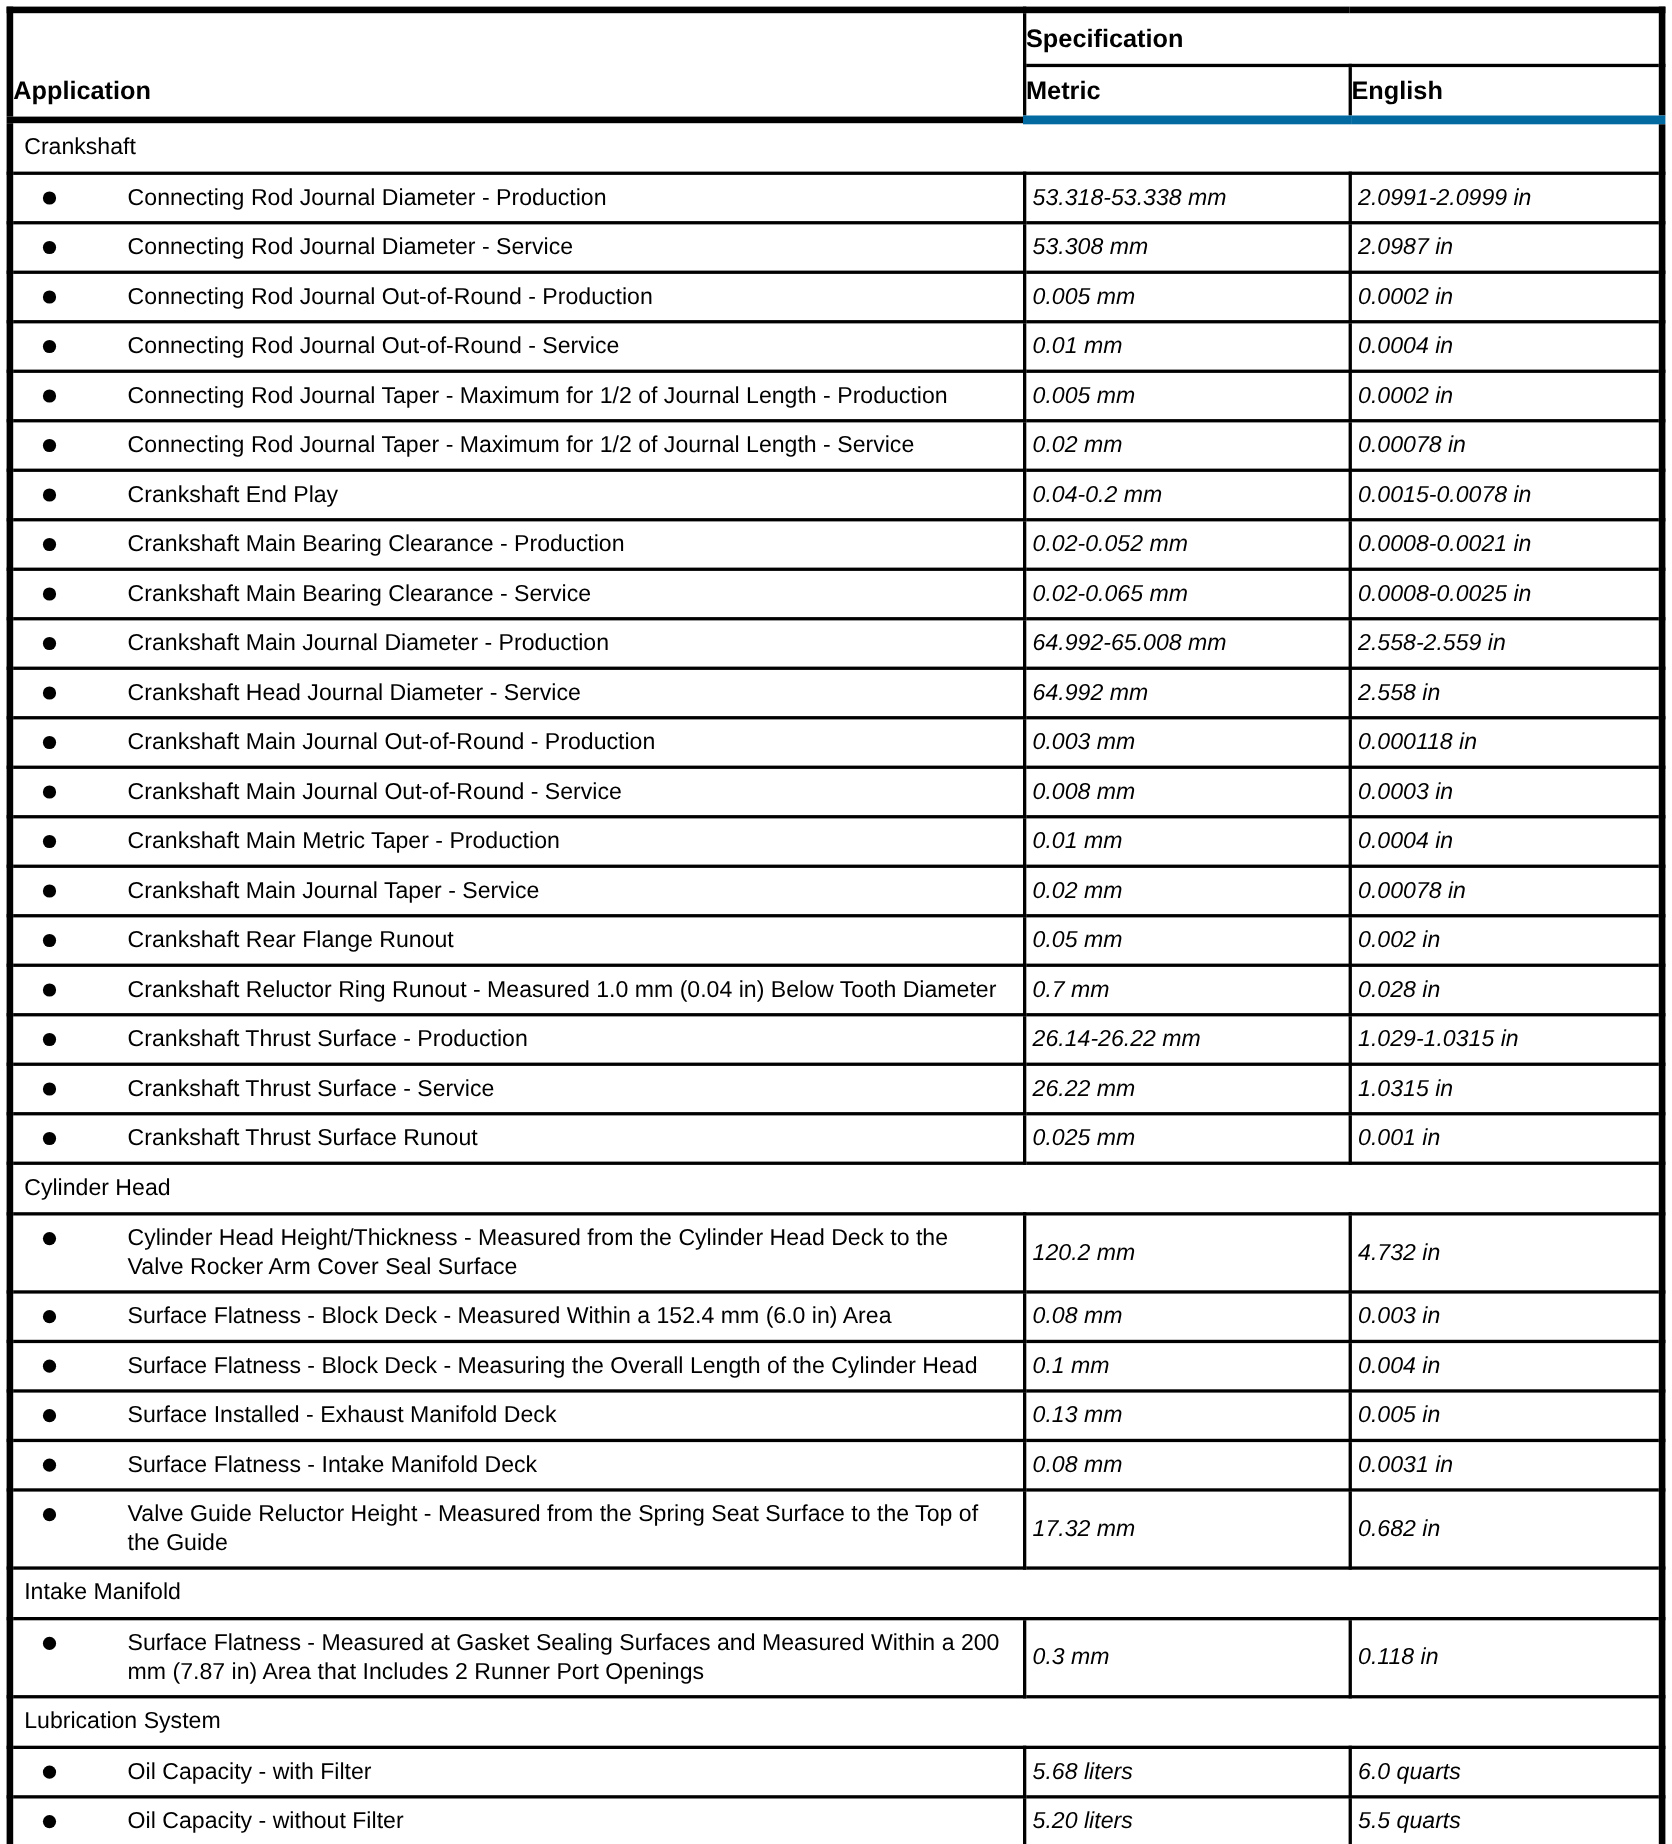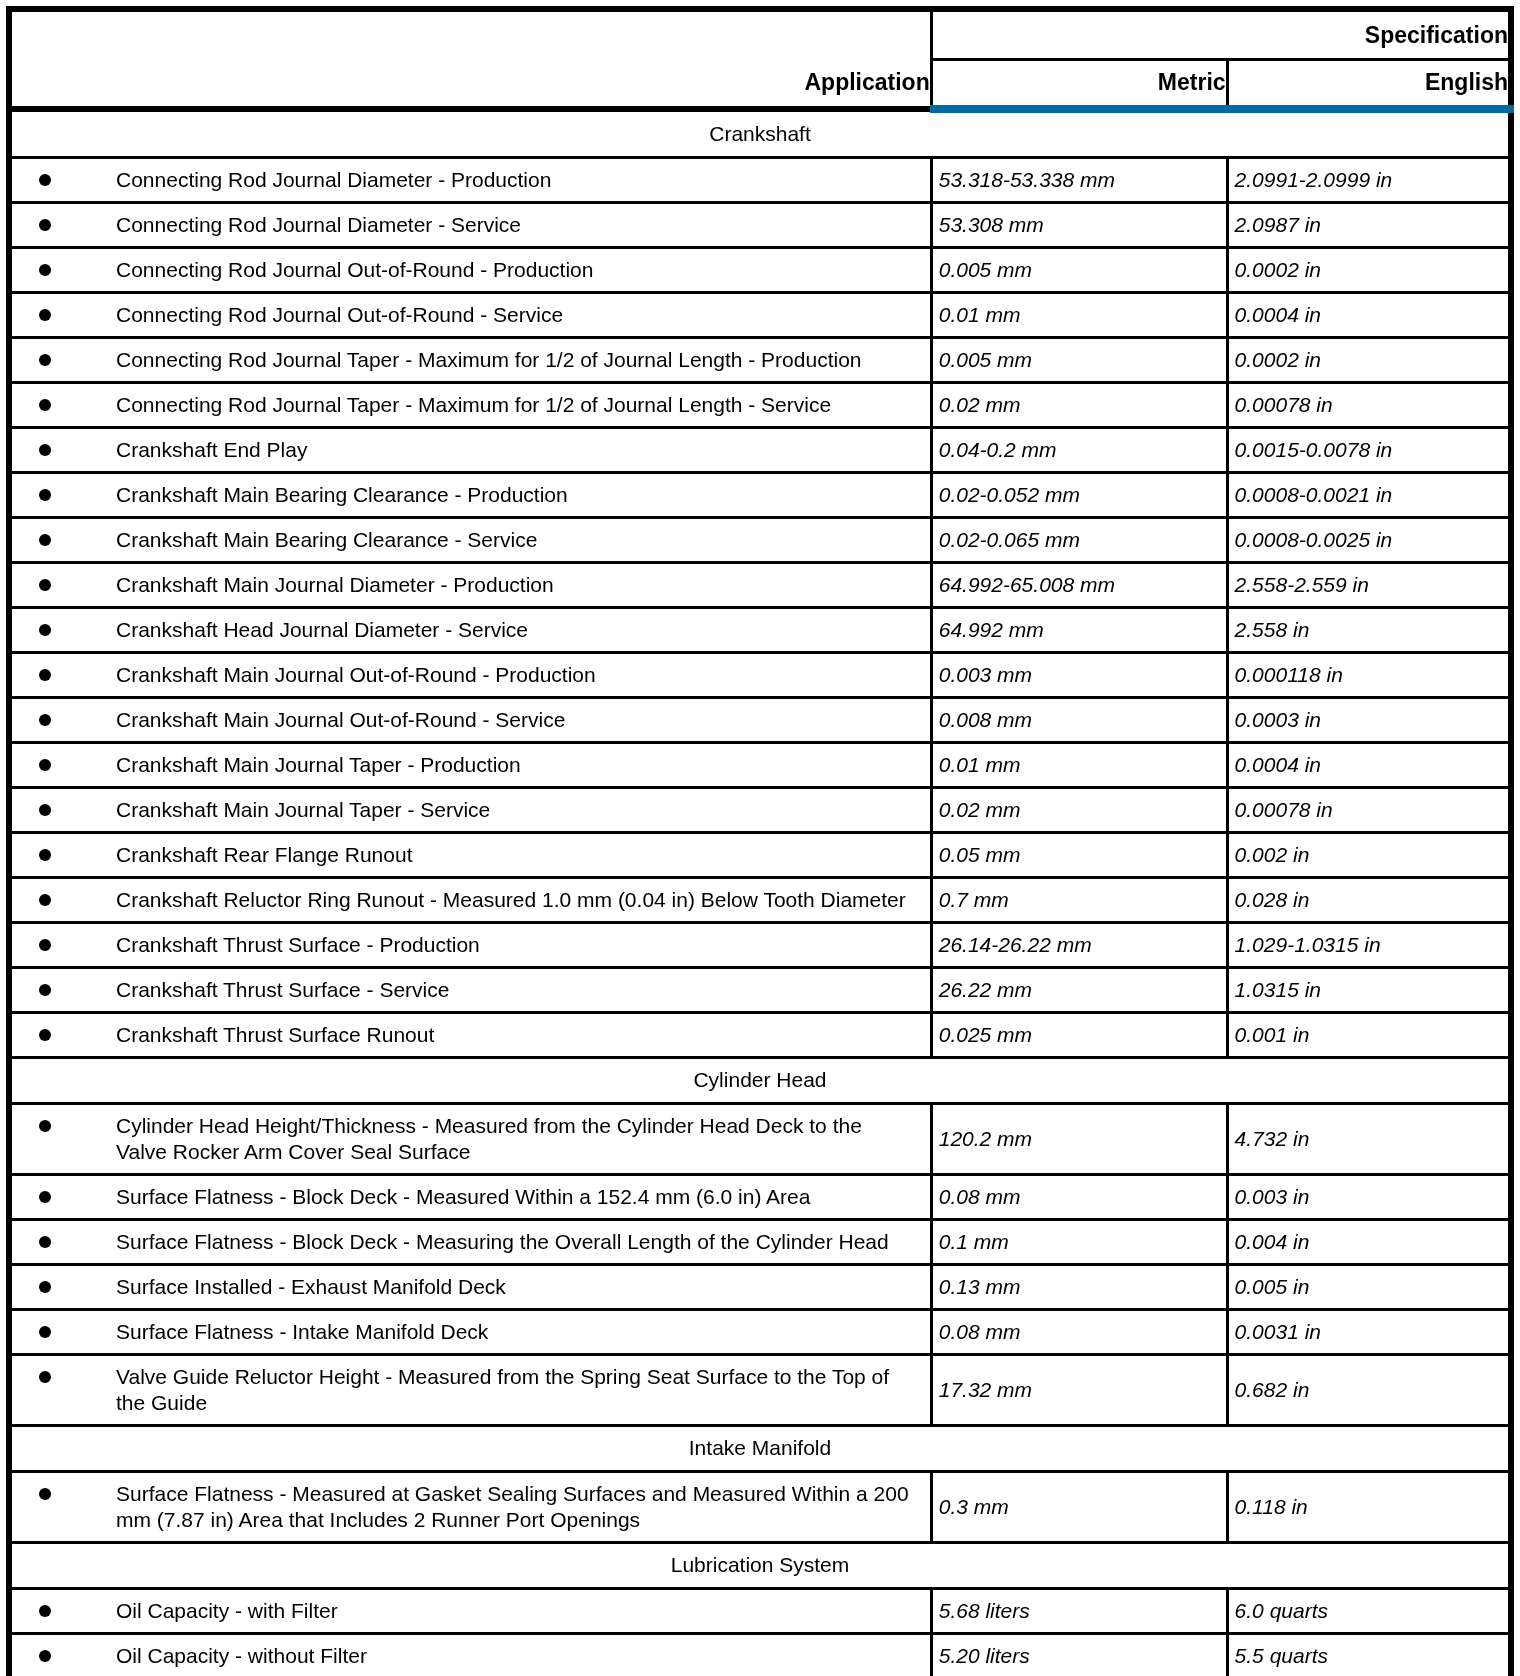--- a/index.html
+++ b/index.html
@@ -25,39 +25,39 @@
   th, td {
     border: 3px solid #000000;
     padding: 0;
     vertical-align: middle;
   }
 
   
   thead th {
     font-weight: bold;
     font-size: 23px;
-    text-align: right;
+    text-align: left;
     background: #ffffff;
   }
   th.app-header {
     vertical-align: bottom;
     padding: 0 0 10px 0;
     border-bottom: 6px solid #000000;
   }
   th.spec-header { padding: 10px 0 9px 0; }
   th.metric-header, th.english-header {
     padding: 8px 0 9px 0;
     border-bottom: 8px solid #0369a1;
   }
 
   
   td.section-cell {
     font-size: 21px;
     padding: 9px 10px 10px 10px;
-    text-align: center;
+    text-align: left;
   }
 
   
   td.app-cell { padding: 8px 14px 8px 0; }
   .app-inner {
     display: flex;
     align-items: flex-start;
     padding-left: 27px;
     gap: 48px;
   }
@@ -233,21 +233,21 @@
               <span class="app-text">Crankshaft Main Journal Out-of-Round - Service</span>
             </div>
           </td>
           <td class="metric-cell">0.008 mm</td>
           <td class="english-cell">0.0003 in</td>
         </tr>
         <tr>
           <td class="app-cell">
             <div class="app-inner">
               <span class="bullet"></span>
-              <span class="app-text">Crankshaft Main Journal Taper - Production</span>
+              <span class="app-text">Crankshaft Main Metric Taper - Production</span>
             </div>
           </td>
           <td class="metric-cell">0.01 mm</td>
           <td class="english-cell">0.0004 in</td>
         </tr>
         <tr>
           <td class="app-cell">
             <div class="app-inner">
               <span class="bullet"></span>
               <span class="app-text">Crankshaft Main Journal Taper - Service</span>

